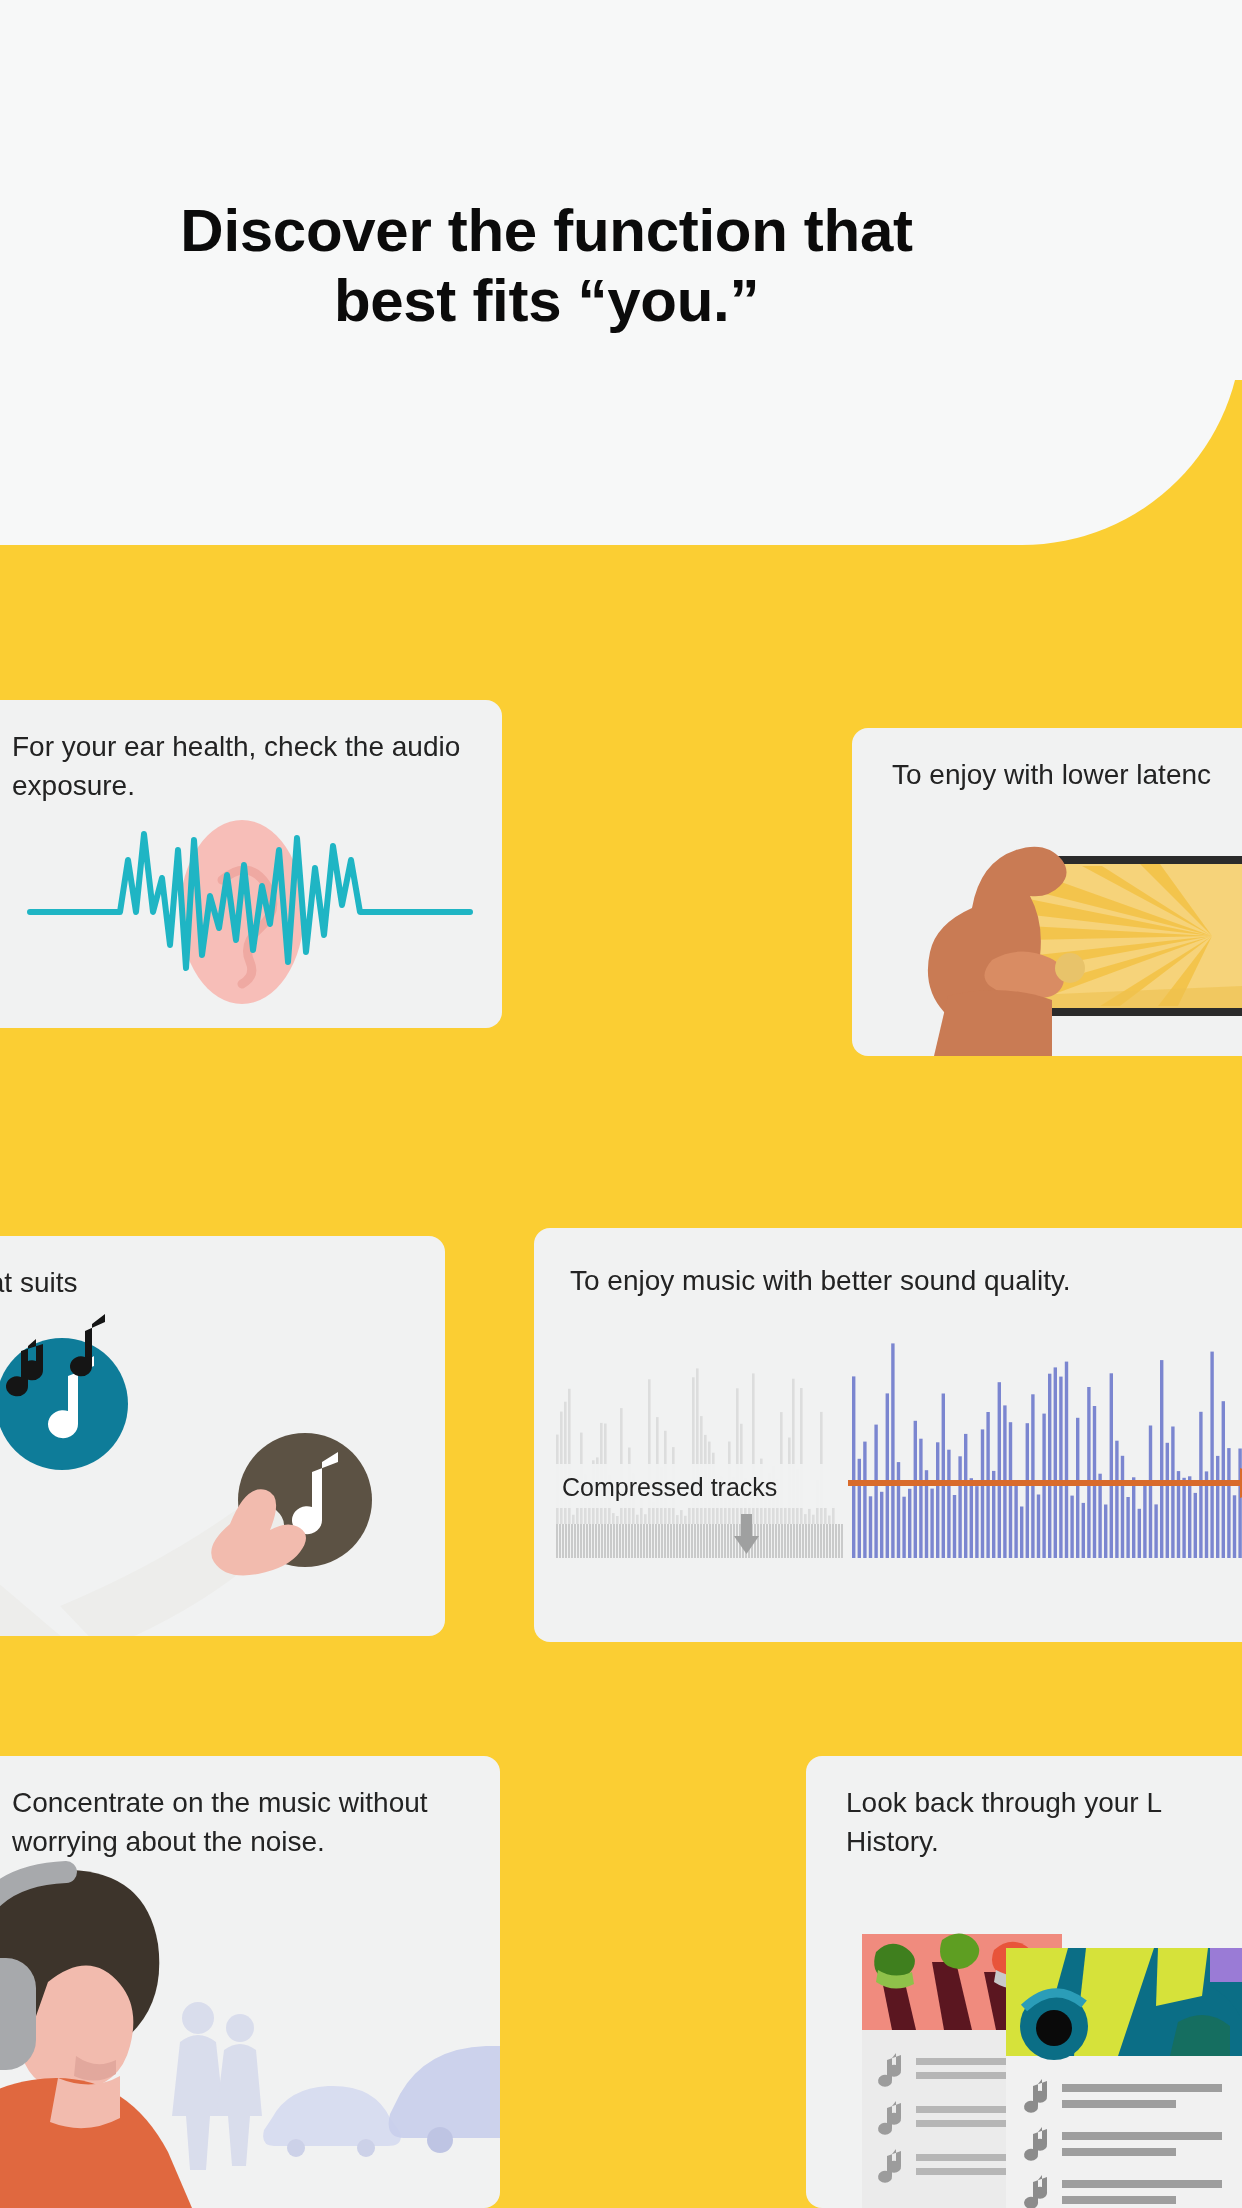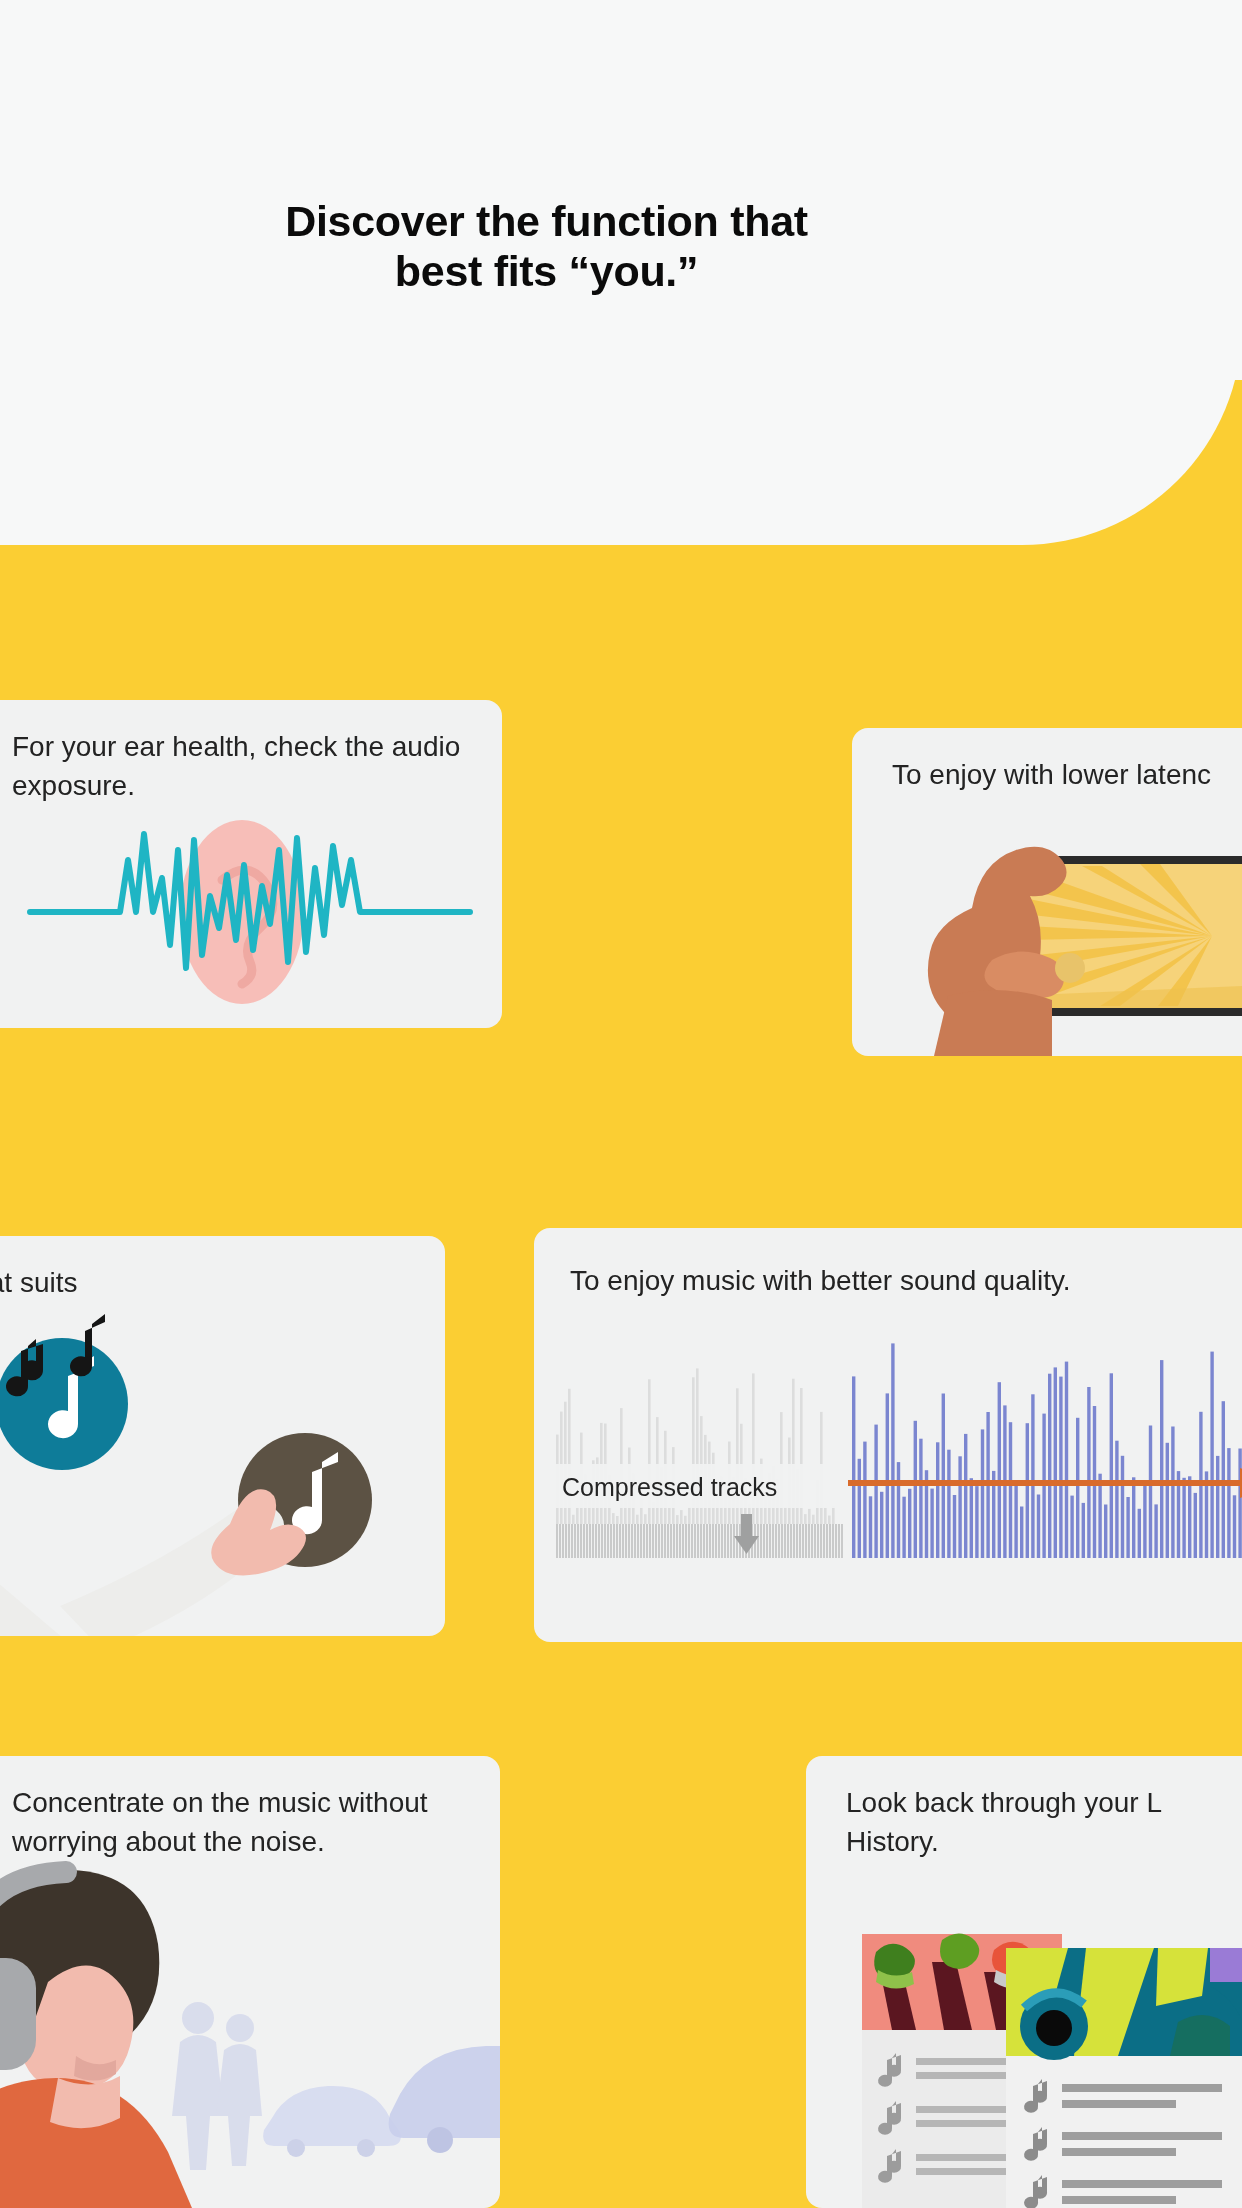--- a/index.html
+++ b/index.html
@@ -30,21 +30,21 @@
     position:absolute; left:0; top:0;
     width:1242px; height:380px;
     background:#F7F8F8;
     z-index:2;
   }
 
   .page-title {
     position:absolute;
     left:0; top:196px; width:1093px;
     text-align:center;
-    font-size:43px;
+    font-size:60px;
     font-weight:bold;
     line-height:1.17;
     color:#0B0B0B;
     letter-spacing:-0.3px;
     z-index:6;
     white-space:pre-line;
   }
 
   
   .card {

